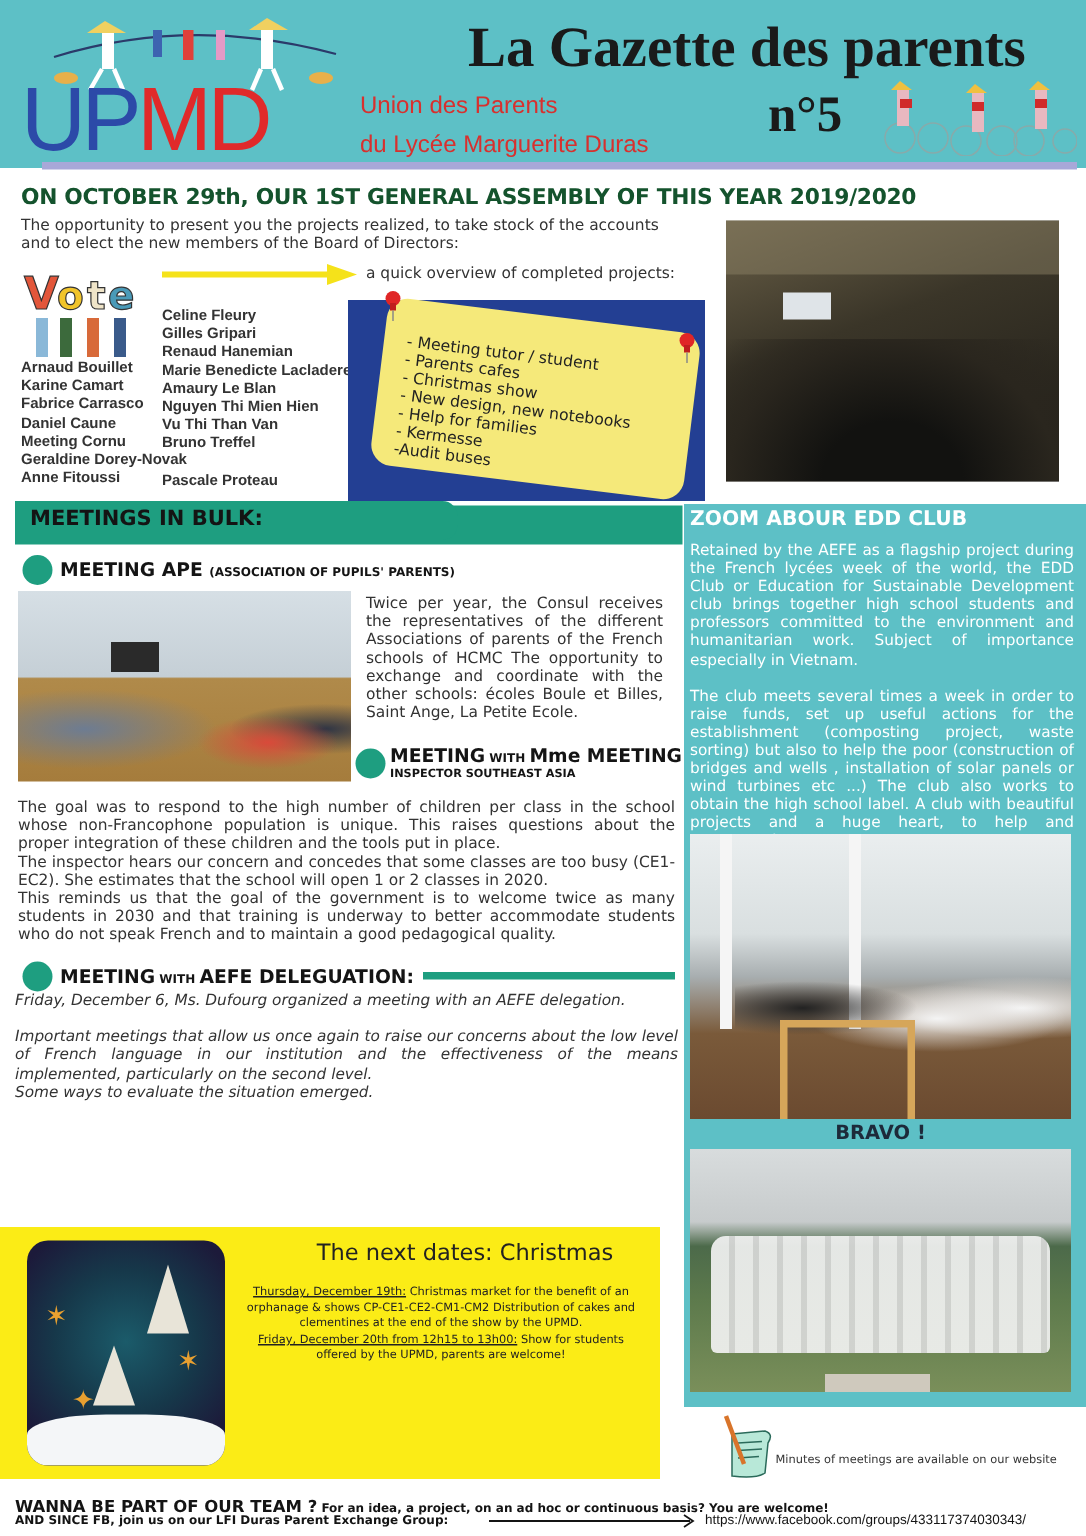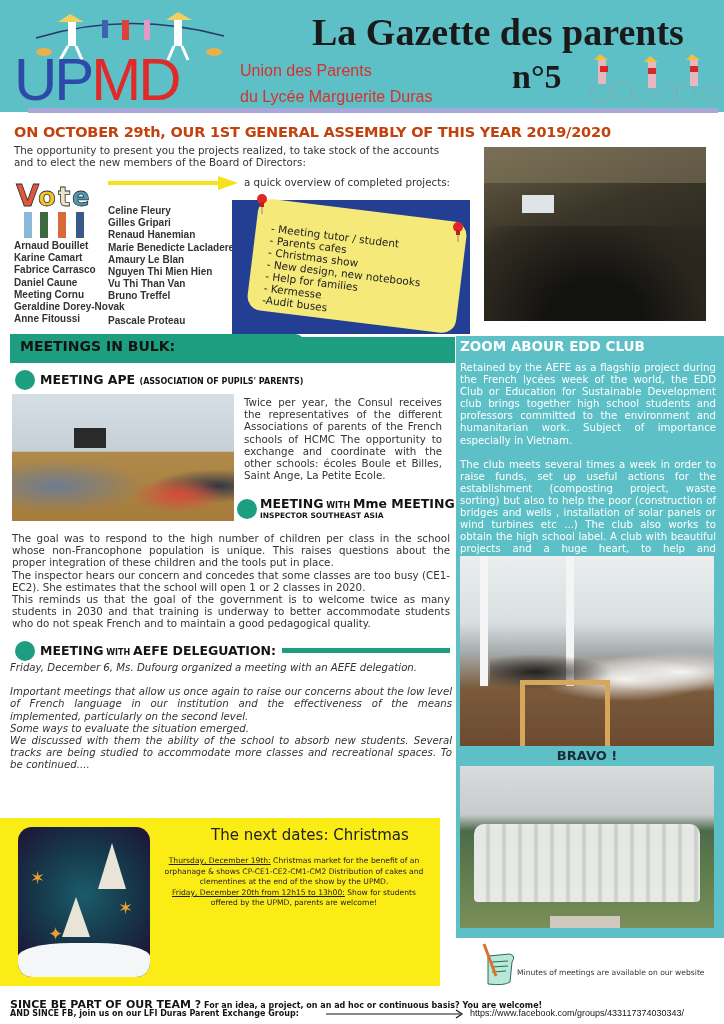--- a/index.html
+++ b/index.html
@@ -14,21 +14,21 @@
   .logo-up { color: #2c4aa8; }
   .logo-md { color: #e02a2a; }
   .union-line { position: absolute; left: 240px; font-family: "Liberation Sans", sans-serif; font-size: 16px; color: #d8302e; }
   .union-1 { top: 62px; }
   .union-2 { top: 88px; }
   .gazette-title { position: absolute; left: 312px; top: 10px; font-family: "Liberation Serif", serif; font-weight: bold; font-size: 38px; color: #1a1a1a; white-space: nowrap; }
   .issue-num { position: absolute; left: 512px; top: 58px; font-family: "Liberation Serif", serif; font-weight: bold; font-size: 34px; color: #1a1a1a; }
   .cyclists { position: absolute; left: 588px; top: 52px; width: 130px; height: 52px; }
 
   
-  .assembly-title { position: absolute; left: 14px; top: 124px; font-family: "DejaVu Sans", sans-serif; font-weight: bold; font-size: 14.5px; color: #c2410c; white-space: nowrap; letter-spacing: -0.2px; }
+  .assembly-title { position: absolute; left: 14px; top: 124px; font-family: "DejaVu Sans", sans-serif; font-weight: bold; font-size: 14.5px; color: #14532d; white-space: nowrap; letter-spacing: -0.2px; }
   .assembly-intro { position: absolute; left: 14px; top: 144px; width: 440px; font-size: 10.3px; line-height: 12px; color: #333; }
   .vote-img { position: absolute; left: 14px; top: 172px; width: 86px; height: 66px; background: #fff; }
   .yellow-arrow { position: absolute; left: 108px; top: 176px; width: 130px; height: 14px; }
   .overview-label { position: absolute; left: 244px; top: 176px; font-size: 10.3px; color: #333; }
   .names { position: absolute; font-family: "Liberation Sans", sans-serif; font-weight: bold; font-size: 10px; line-height: 12.2px; color: #333; }
   .names-left { left: 14px; top: 240px; }
   .names-right { left: 108px; top: 205px; }
   .names .n { display: block; white-space: nowrap; }
 
   .board { position: absolute; left: 232px; top: 200px; width: 238px; height: 134px; background: #233f93; }
@@ -266,21 +266,20 @@
 <div class="h-meeting h-aefe">
   <span>MEETING</span><span class="small"> WITH </span><span>AEFE DELEGUATION:</span>
 </div>
 <div class="aefe-rule"></div>
 
 <div class="aefe-text">
   <p>Friday, December 6, Ms. Dufourg organized a meeting with an AEFE delegation.</p>
   <div class="gap"></div>
   <p>Important meetings that allow us once again to raise our concerns about the low level of French language in our institution and the effectiveness of the means implemented, particularly on the second level.</p>
   <p>Some ways to evaluate the situation emerged.</p>
-  <p>We discussed with them the ability of the school to absorb new students. Several tracks are being studied to accommodate more classes and recreational spaces. To be continued....</p>
 </div>
 
 <div class="xmas-box"></div>
 <div class="xmas-img">
   <div class="tree t1"></div>
   <div class="tree t2"></div>
   <span class="star" style="left:12px;top:40px;">✶</span>
   <span class="star" style="left:100px;top:70px;">✶</span>
   <span class="star" style="left:30px;top:96px;">✦</span>
   <div class="snow"></div>
@@ -314,20 +313,20 @@
 <svg class="minutes-icon" viewBox="0 0 38 44">
   <path d="M8 14 L30 12 Q36 14 32 20 L30 40 Q24 44 8 42 Z" fill="#b8e8d8" stroke="#2a6a5a" stroke-width="1"></path>
   <line x1="12" y1="20" x2="28" y2="19" stroke="#2a6a5a" stroke-width="1"></line>
   <line x1="12" y1="25" x2="28" y2="24" stroke="#2a6a5a" stroke-width="1"></line>
   <line x1="12" y1="30" x2="26" y2="29" stroke="#2a6a5a" stroke-width="1"></line>
   <line x1="4" y1="2" x2="16" y2="34" stroke="#d8742a" stroke-width="3"></line>
 </svg>
 <div class="minutes-text">Minutes of meetings are available on our website</div>
 
 <div class="team-line">
-  <span class="team-big">SINCE BE PART OF OUR TEAM ?</span><span class="team-small"> For an idea, a project, on an ad hoc or continuous basis? You are welcome!</span>
+  <span class="team-big">WANNA BE PART OF OUR TEAM ?</span><span class="team-small"> For an idea, a project, on an ad hoc or continuous basis? You are welcome!</span>
 </div>
 <div class="fb-line">AND SINCE FB, join us on our LFI Duras Parent Exchange Group:</div>
 <svg class="fb-arrow" viewBox="0 0 140 10">
   <line x1="0" y1="5" x2="134" y2="5" stroke="#141414" stroke-width="1.2"></line>
   <polyline points="130,1 136,5 130,9" fill="none" stroke="#141414" stroke-width="1.2"></polyline>
 </svg>
 <a class="fb-url">https://www.facebook.com/groups/433117374030343/</a>
 
 </body></html>

